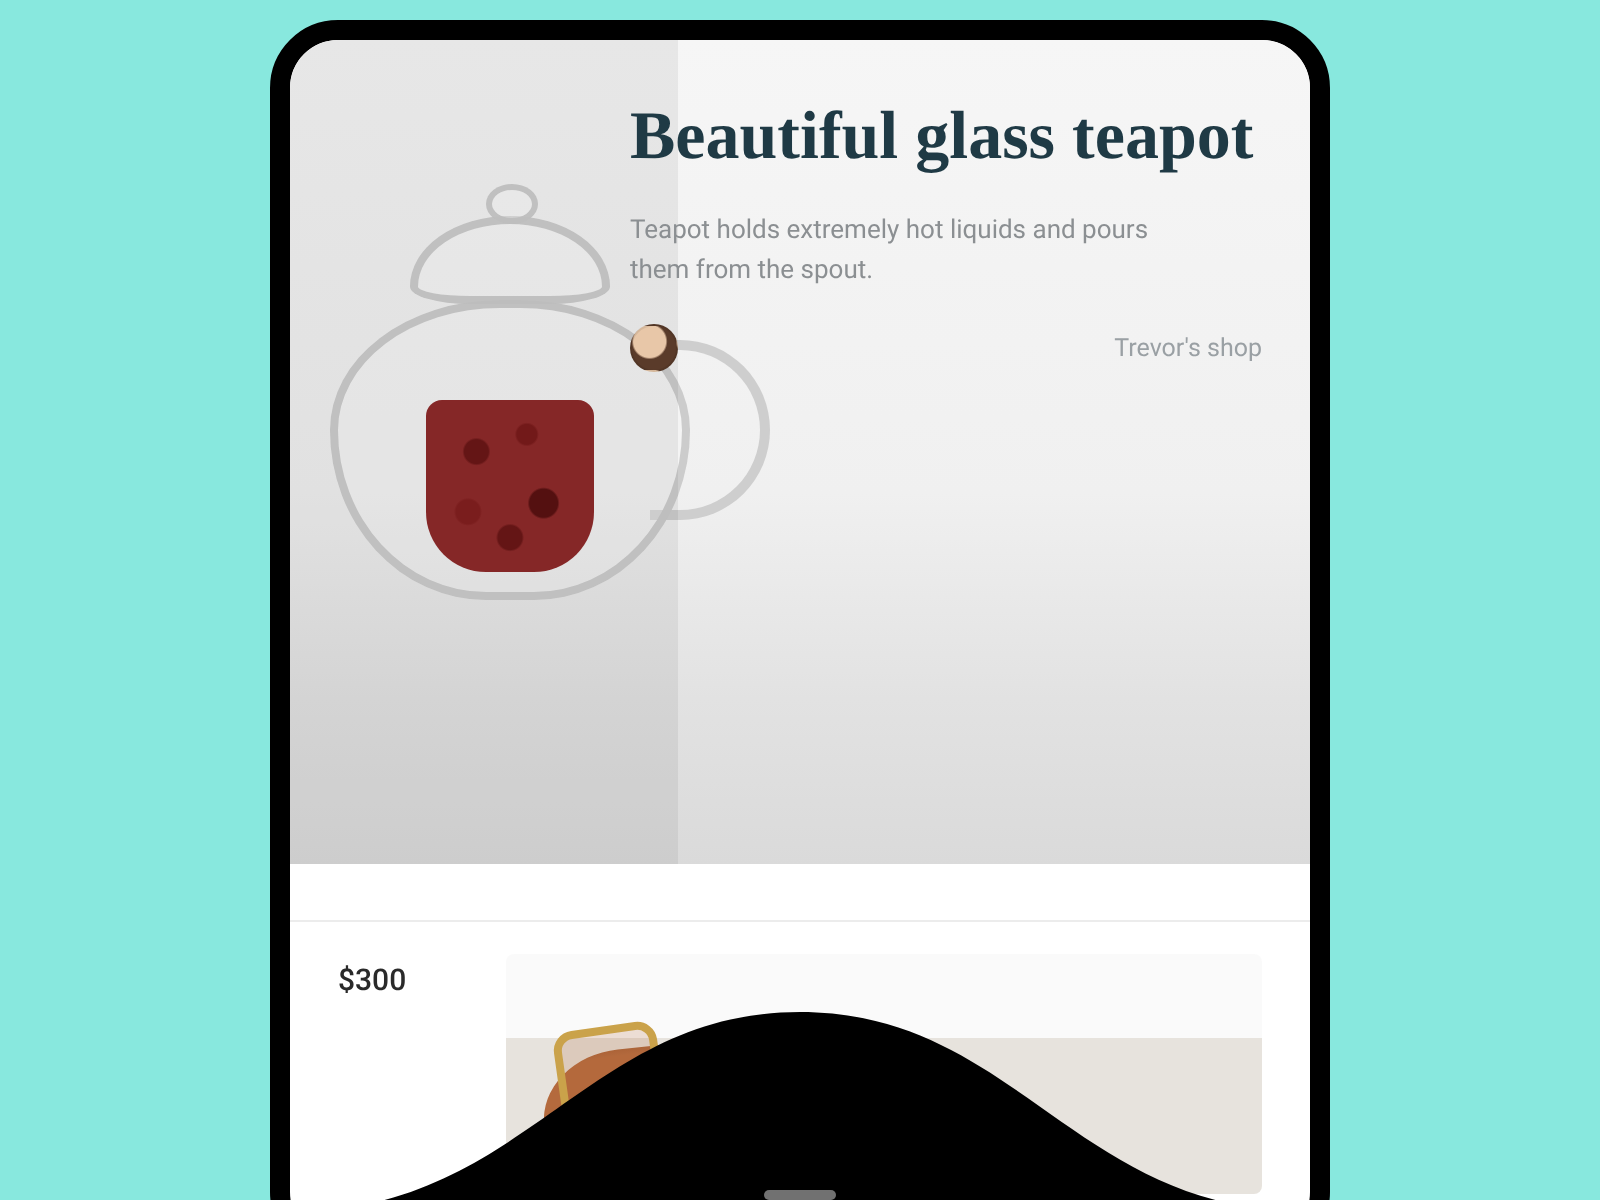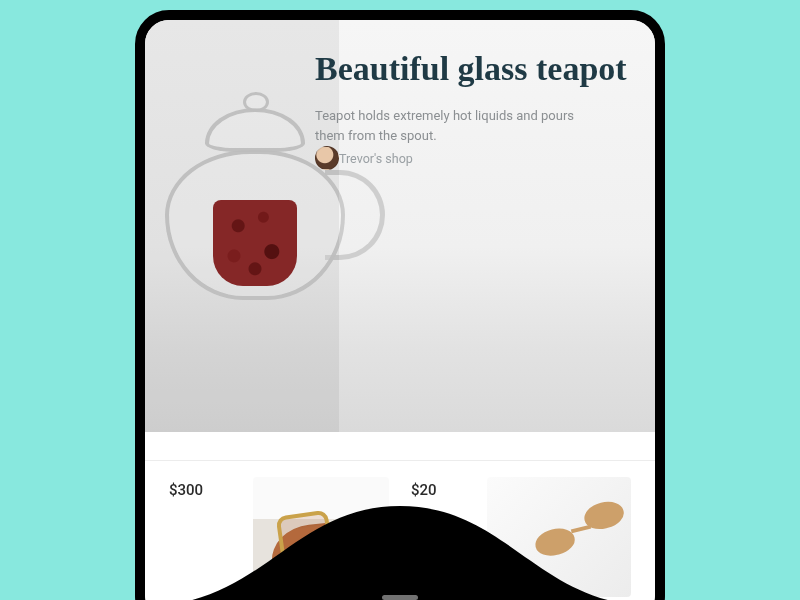--- a/index.html
+++ b/index.html
@@ -107,24 +107,26 @@
     font-size: 34px;
     line-height: 1.12;
     color: #1f3a45;
     margin-bottom: 18px;
   }
   .desc {
     font-size: 13px;
     line-height: 1.55;
     color: #8b8f92;
     max-width: 260px;
+    margin-bottom: 16px;
   }
   .shop-row {
     display: flex;
     align-items: center;
+    justify-content: space-between;
   }
   .avatar {
     width: 24px; height: 24px;
     border-radius: 50%;
     background: radial-gradient(circle at 40% 35%, #e8c7a8 0 8px, #5a3b2a 9px 100%);
     border: 1px solid rgba(0,0,0,0.08);
   }
   .shop-name {
     font-size: 12.5px;
     color: #9aa0a4;
@@ -252,24 +254,20 @@
     </div>
   </div>
 
   <div class="divider"></div>
 
   <div class="cards">
     <div class="card">
       <div class="price">$300</div>
       <div class="thumb belt"></div>
     </div>
-    <div class="card">
-      <div class="price">$20</div>
-      <div class="thumb sunglasses"></div>
-    </div>
   </div>
 
   <div class="wave">
     <svg viewBox="0 0 520 130" preserveAspectRatio="none">
       <path d="M0,130 L0,110 C120,110 150,10 260,10 C370,10 400,110 520,110 L520,130 Z" fill="#000"></path>
     </svg>
   </div>
   <div class="home-pill"></div>
 
 </div>

